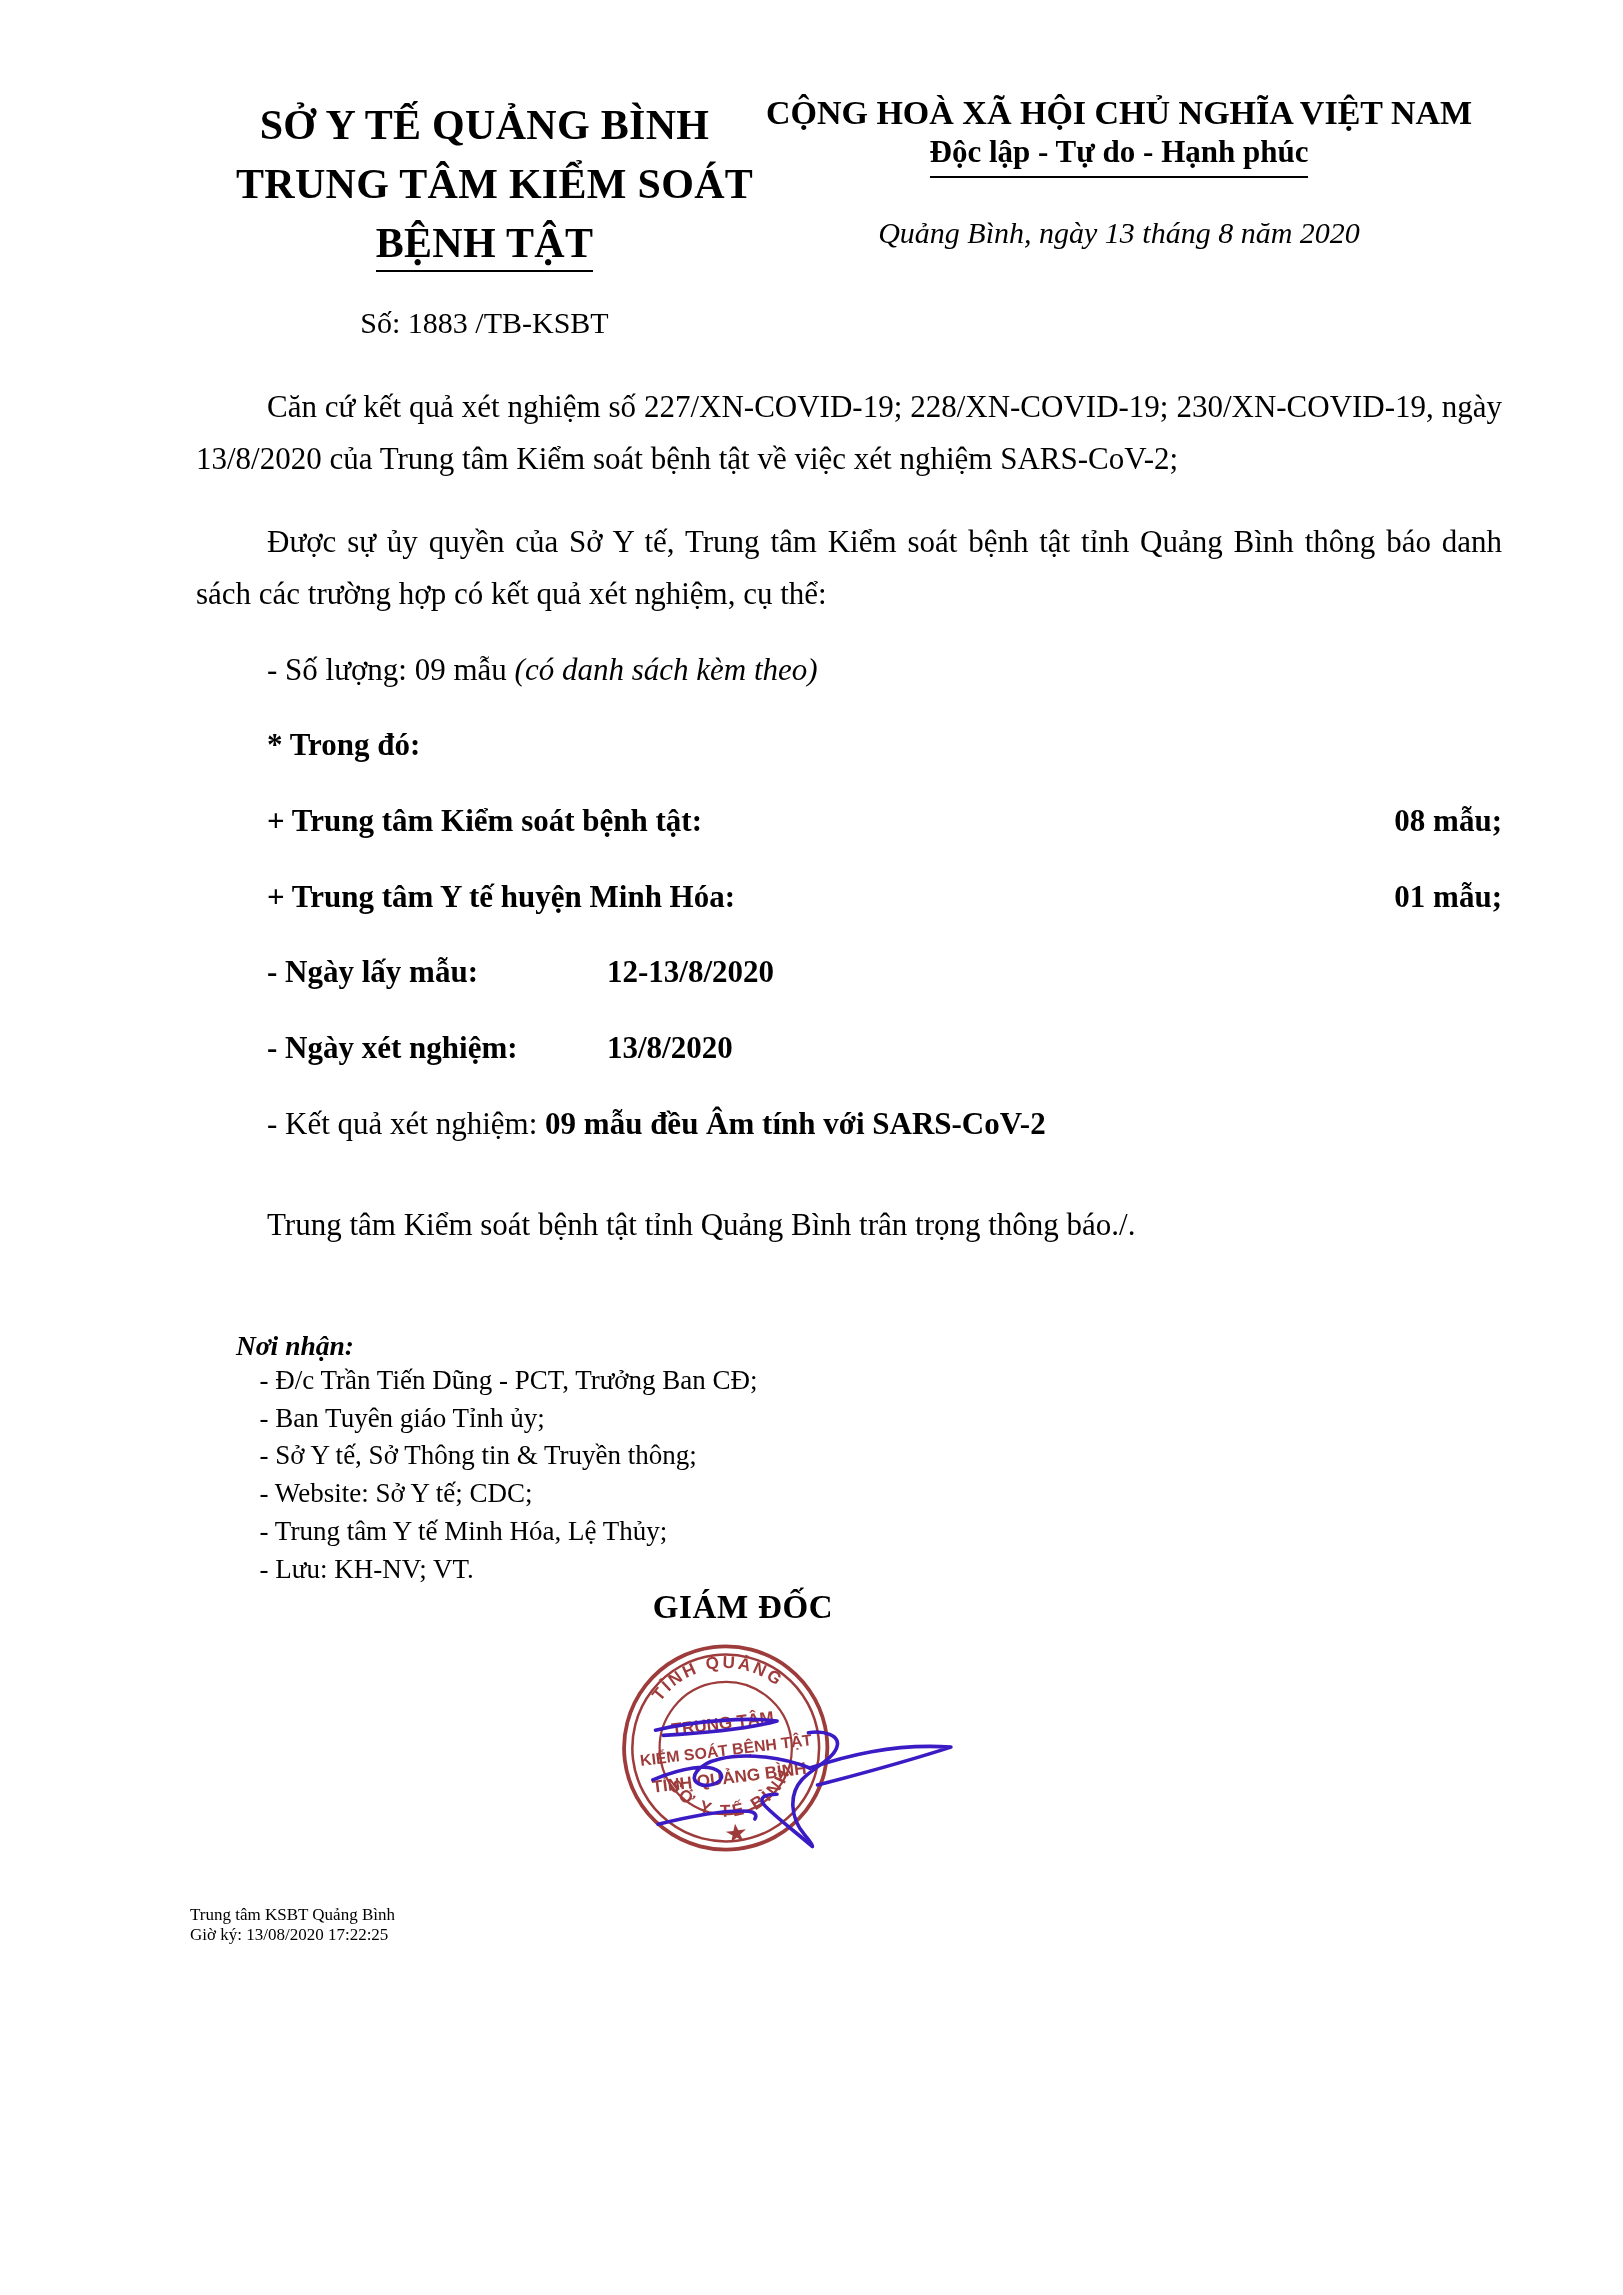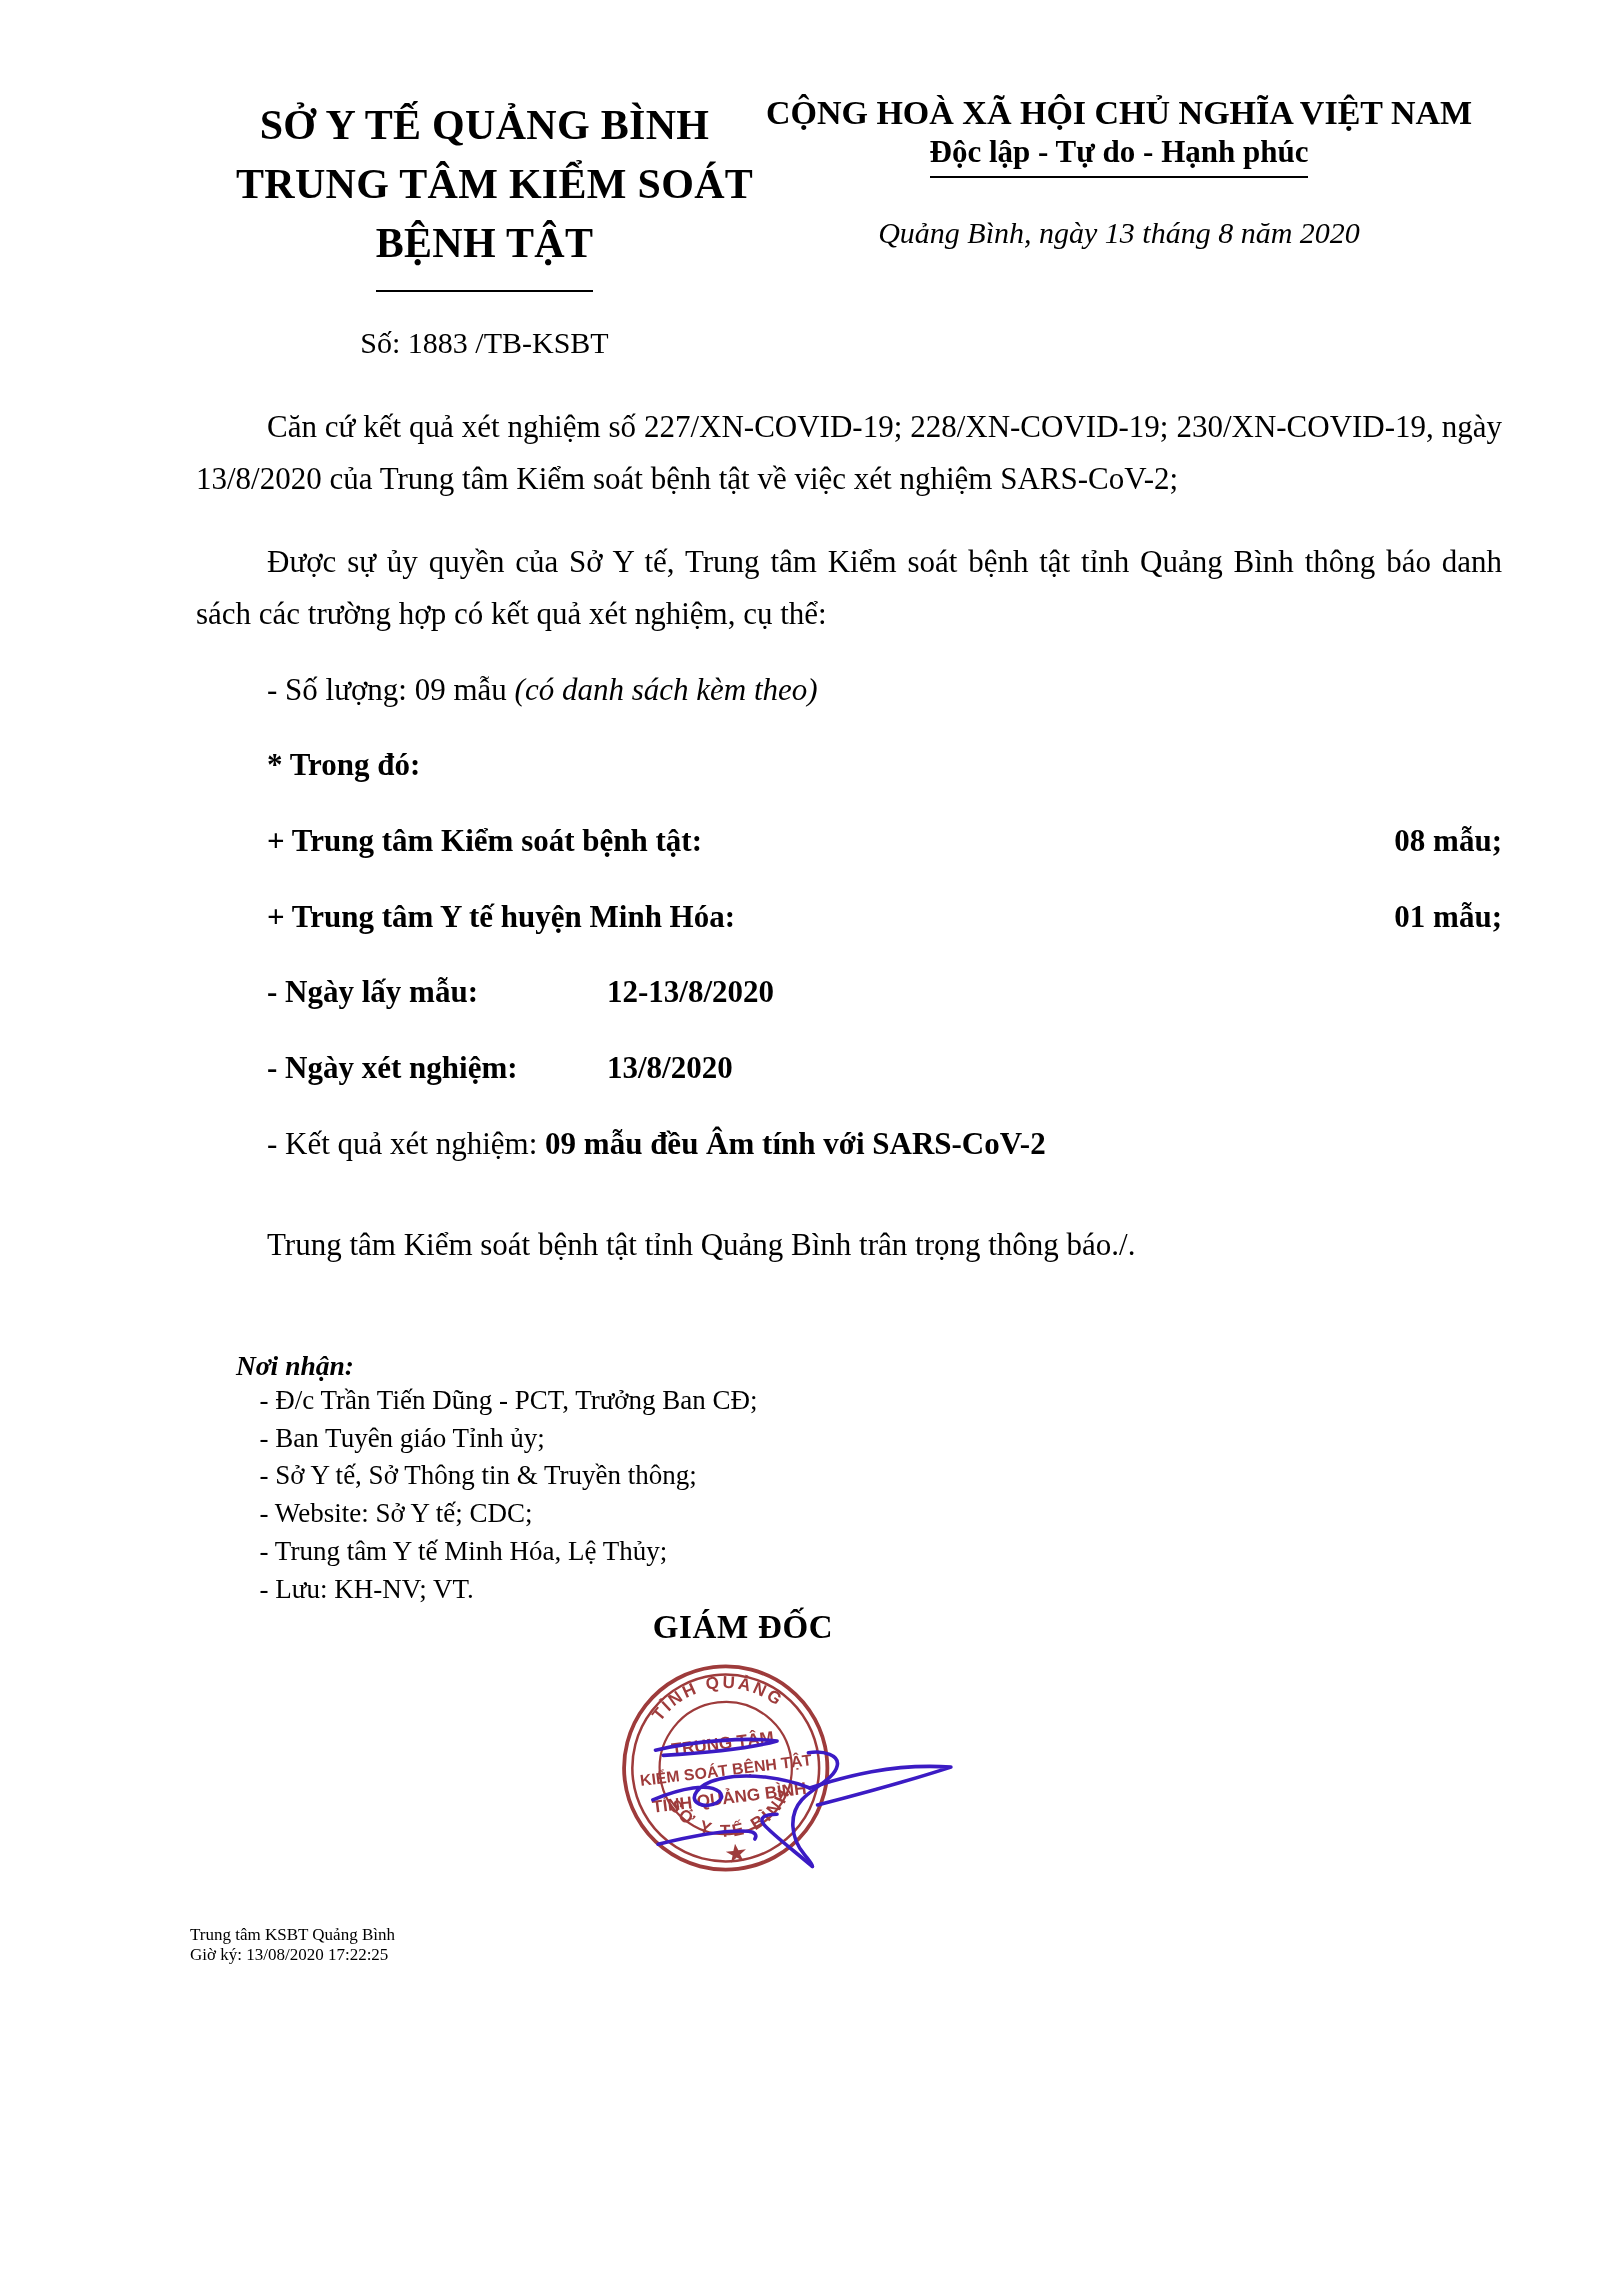--- a/index.html
+++ b/index.html
@@ -43,21 +43,21 @@
     font-size: 42px;
     font-weight: bold;
     letter-spacing: 0.3px;
     line-height: 1.22;
     white-space: nowrap;
     margin-top: 8px;
   }
   .org-line.underlined {
     display: inline-block;
     border-bottom: 2px solid #000;
-    padding-bottom: 20px;
+    padding-bottom: 0;
   }
   .nation-line {
     font-size: 34px;
     font-weight: bold;
     line-height: 1.22;
     white-space: nowrap;
   }
   .motto-line {
     font-size: 31px;
     font-weight: bold;

